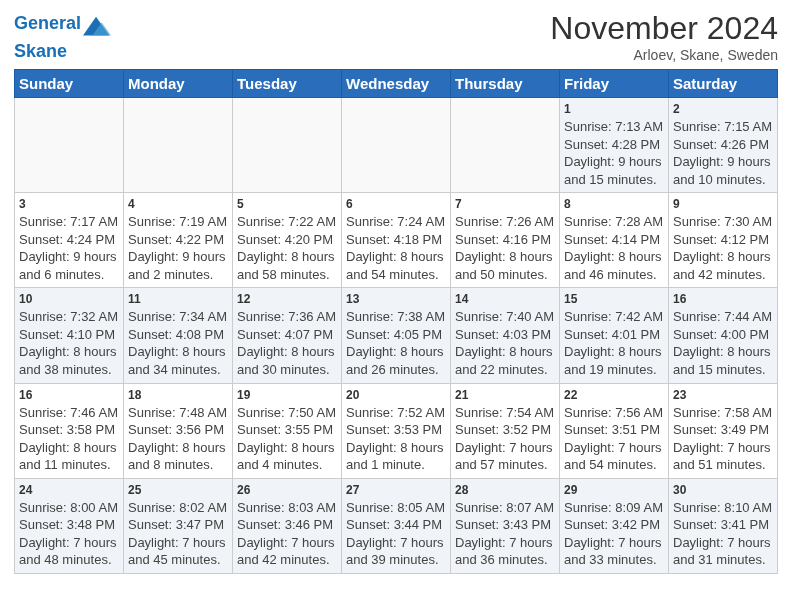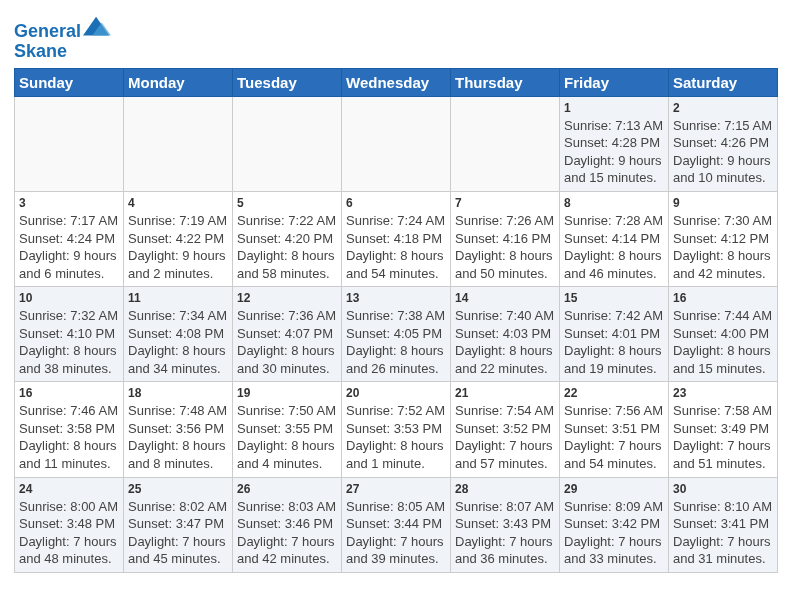--- a/index.html
+++ b/index.html
@@ -95,31 +95,35 @@
       background: #f9f9f9;
     }
   </style>
 </head>
 <body>
 
 <div class="container">
   <div class="header">
     <div class="logo">
       <div>
-        <div style="display:flex;align-items:flex-end;">
+        <div style="display:flex;align-items:flex-start;">
           <span class="logo-text">
             <span>General</span>
           </span>
           <svg class="logo-icon" viewBox="0 0 30 28" xmlns="http://www.w3.org/2000/svg">
             <polygon points="14,2 28,22 0,22" fill="#1a6fb5"></polygon>
             <polygon points="20,8 30,22 10,22" fill="#4a9fd5" opacity="0.7"></polygon>
           </svg>
         </div>
         <div class="logo-text" style="color:#1a6fb5;font-size:18px;font-weight:bold;">Skane</div>
       </div>
+    </div>
+    <div class="title-area">
+      <div class="month-title">November 2024</div>
+      <div class="subtitle">Arloev, Skane, Sweden</div>
     </div>
   </div>
 
   <table class="calendar">
     <thead>
       <tr>
       <th>Sunday</th>
           <th>Monday</th>
           <th>Tuesday</th>
           <th>Wednesday</th>

